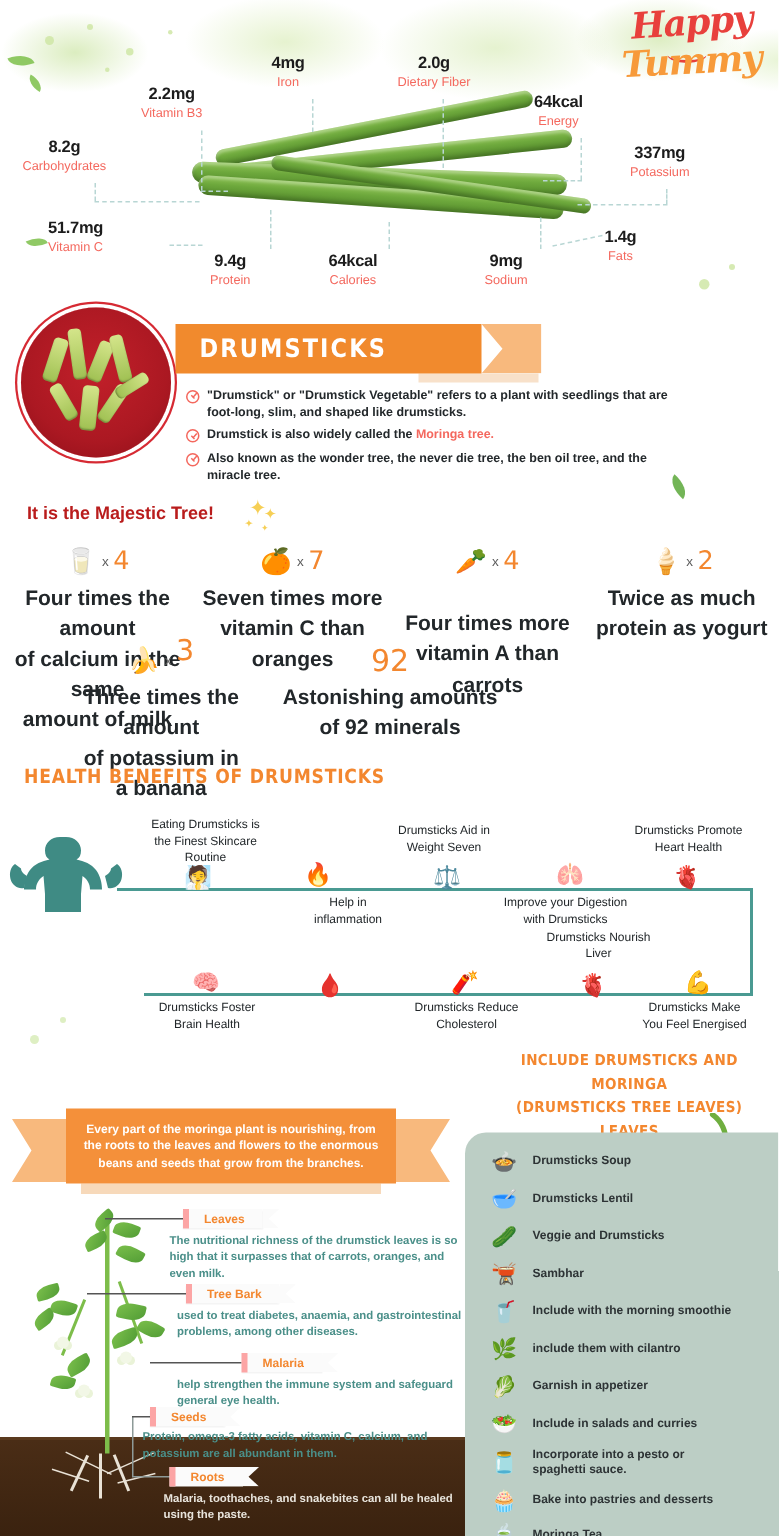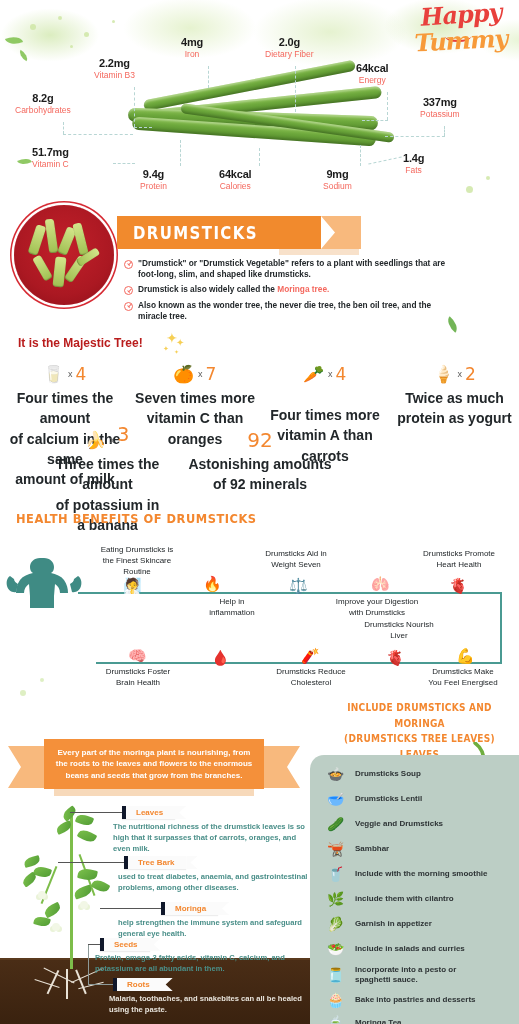--- a/index.html
+++ b/index.html
@@ -146,21 +146,21 @@
   .plantimg { position:absolute; left:22px; top:805px; width:105px; height:165px; }
   .stem { position:absolute; background:#7dbd4a; }
   .pleaf { position:absolute; background:linear-gradient(135deg,#7ec24d,#4f9a34); border-radius:60% 10% 60% 10%; }
   .pflower { position:absolute; width:8px; height:8px; background:#f2f7e6; border-radius:50%;
              box-shadow: 3px 2px 0 -1px #eaf3d8, -3px 2px 0 -1px #eaf3d8; }
   .root { position:absolute; background:#e9e2d6; }
 
   .ptag { position:absolute; height:13px; display:flex; align-items:center; }
   .ptag-box {
     background:#fbfbfb; height:13px; display:flex; align-items:center; padding:0 12px 0 10px;
-    border-left:4px solid #0f172a;
+    border-left:4px solid #fca5a5;
     font-size:8px; font-weight:bold; color:#f3872f; white-space:nowrap;
     box-shadow: 0 1px 1px rgba(0,0,0,.07);
   }
   .ptag-notch { width:11px; height:13px; background:#fbfbfb;
                 clip-path: polygon(0 0, 100% 0, calc(100% - 7px) 50%, 100% 100%, 0 100%); }
   .pdesc { position:absolute; font-size:7.6px; color:#4a8f89; font-weight:bold; line-height:1.42; }
   .pdesc.light { color:#e8e4dc; }
   .pline { position:absolute; border-top:1px solid #555; }
   .pline-v { position:absolute; border-left:1px solid #8d9a98; }
 
@@ -486,21 +486,21 @@
 
   <div class="pline" style="left:58px; top:862px; width:68px;"></div>
   <div class="ptag" style="left:124px; top:856px;">
     <div class="ptag-box">Tree Bark</div>
     <div class="ptag-notch"></div>
   </div>
   <div class="pdesc" style="left:118px; top:872px; width:192px;">used to treat diabetes, anaemia, and gastrointestinal problems, among other diseases.</div>
 
   <div class="pline" style="left:100px; top:908px; width:64px;"></div>
   <div class="ptag" style="left:161px; top:902px;">
-    <div class="ptag-box">Moringa</div>
+    <div class="ptag-box">Malaria</div>
     <div class="ptag-notch"></div>
   </div>
   <div class="pdesc" style="left:118px; top:918px; width:192px;">help strengthen the immune system and safeguard general eye health.</div>
 
   <div class="pline-v" style="left:88px; top:944px; height:40px;"></div>
   <div class="pline" style="left:88px; top:944px; width:14px;"></div>
   <div class="ptag" style="left:100px; top:938px;">
     <div class="ptag-box">Seeds</div>
     <div class="ptag-notch"></div>
   </div>

